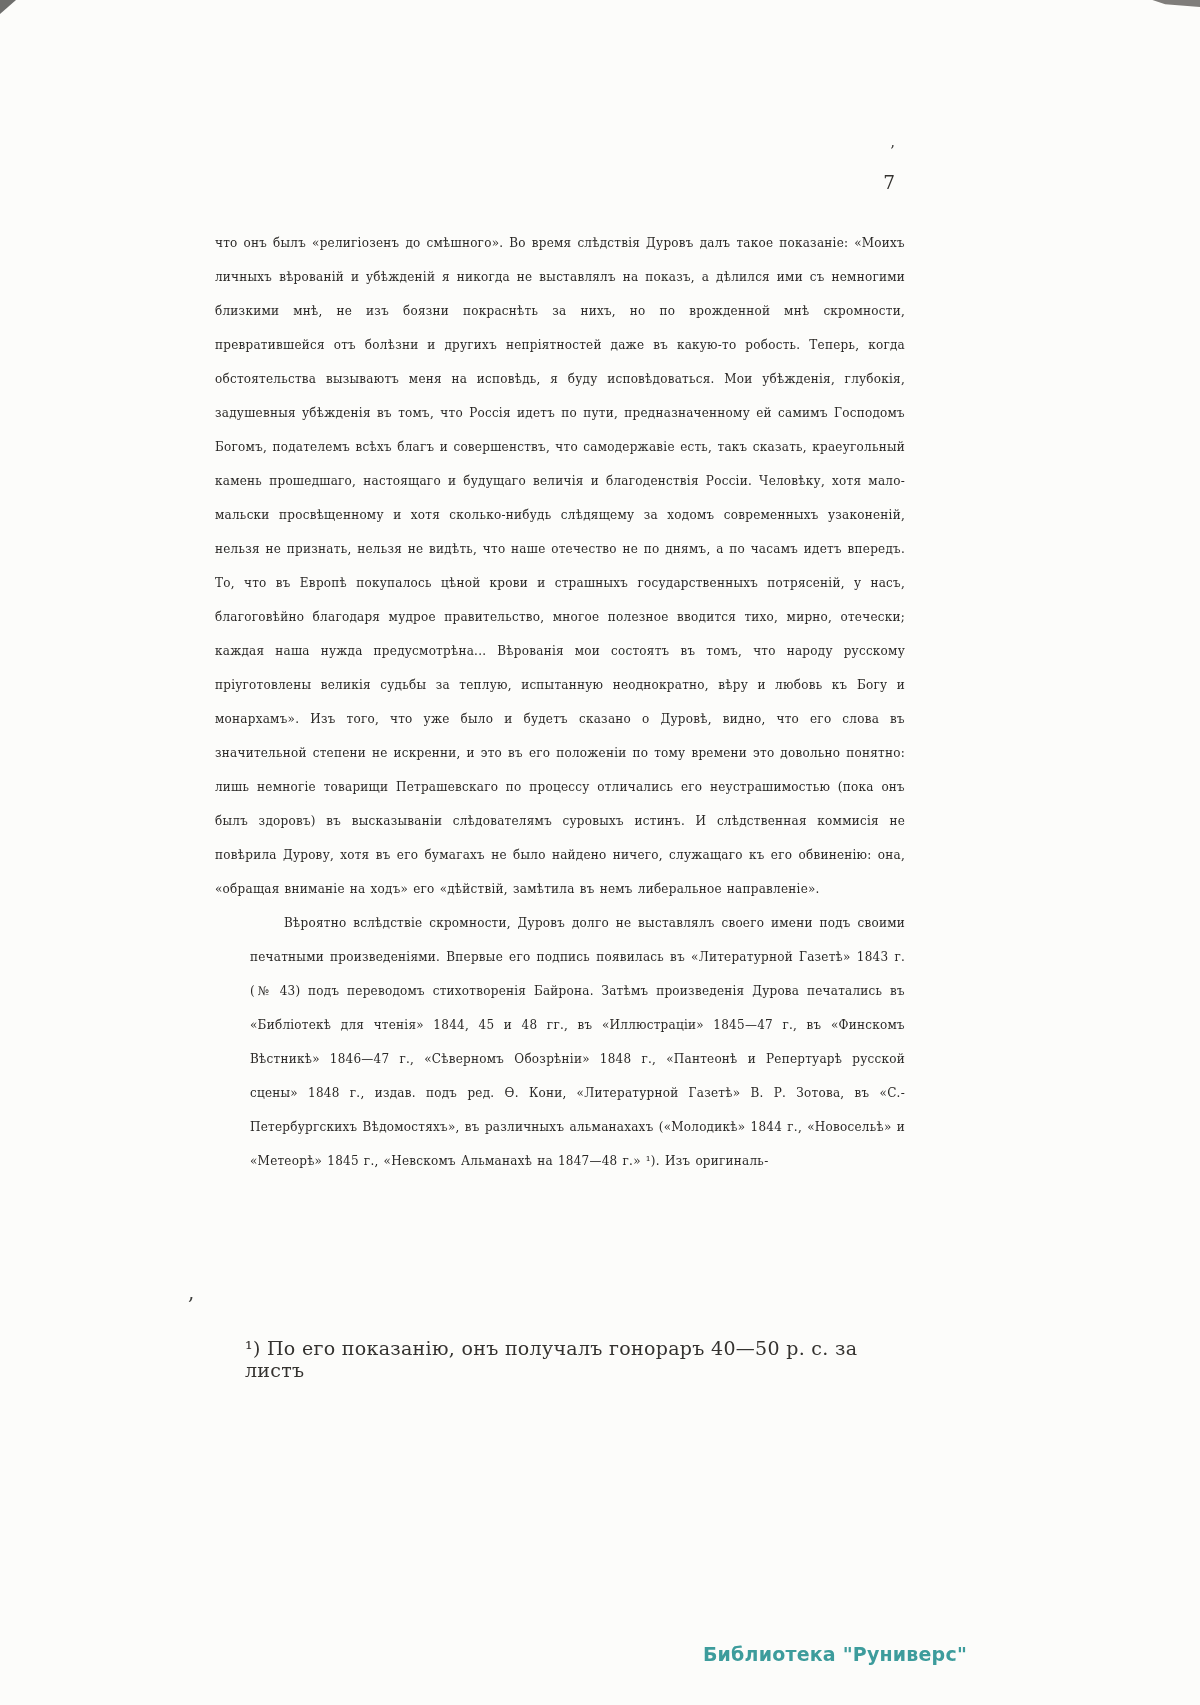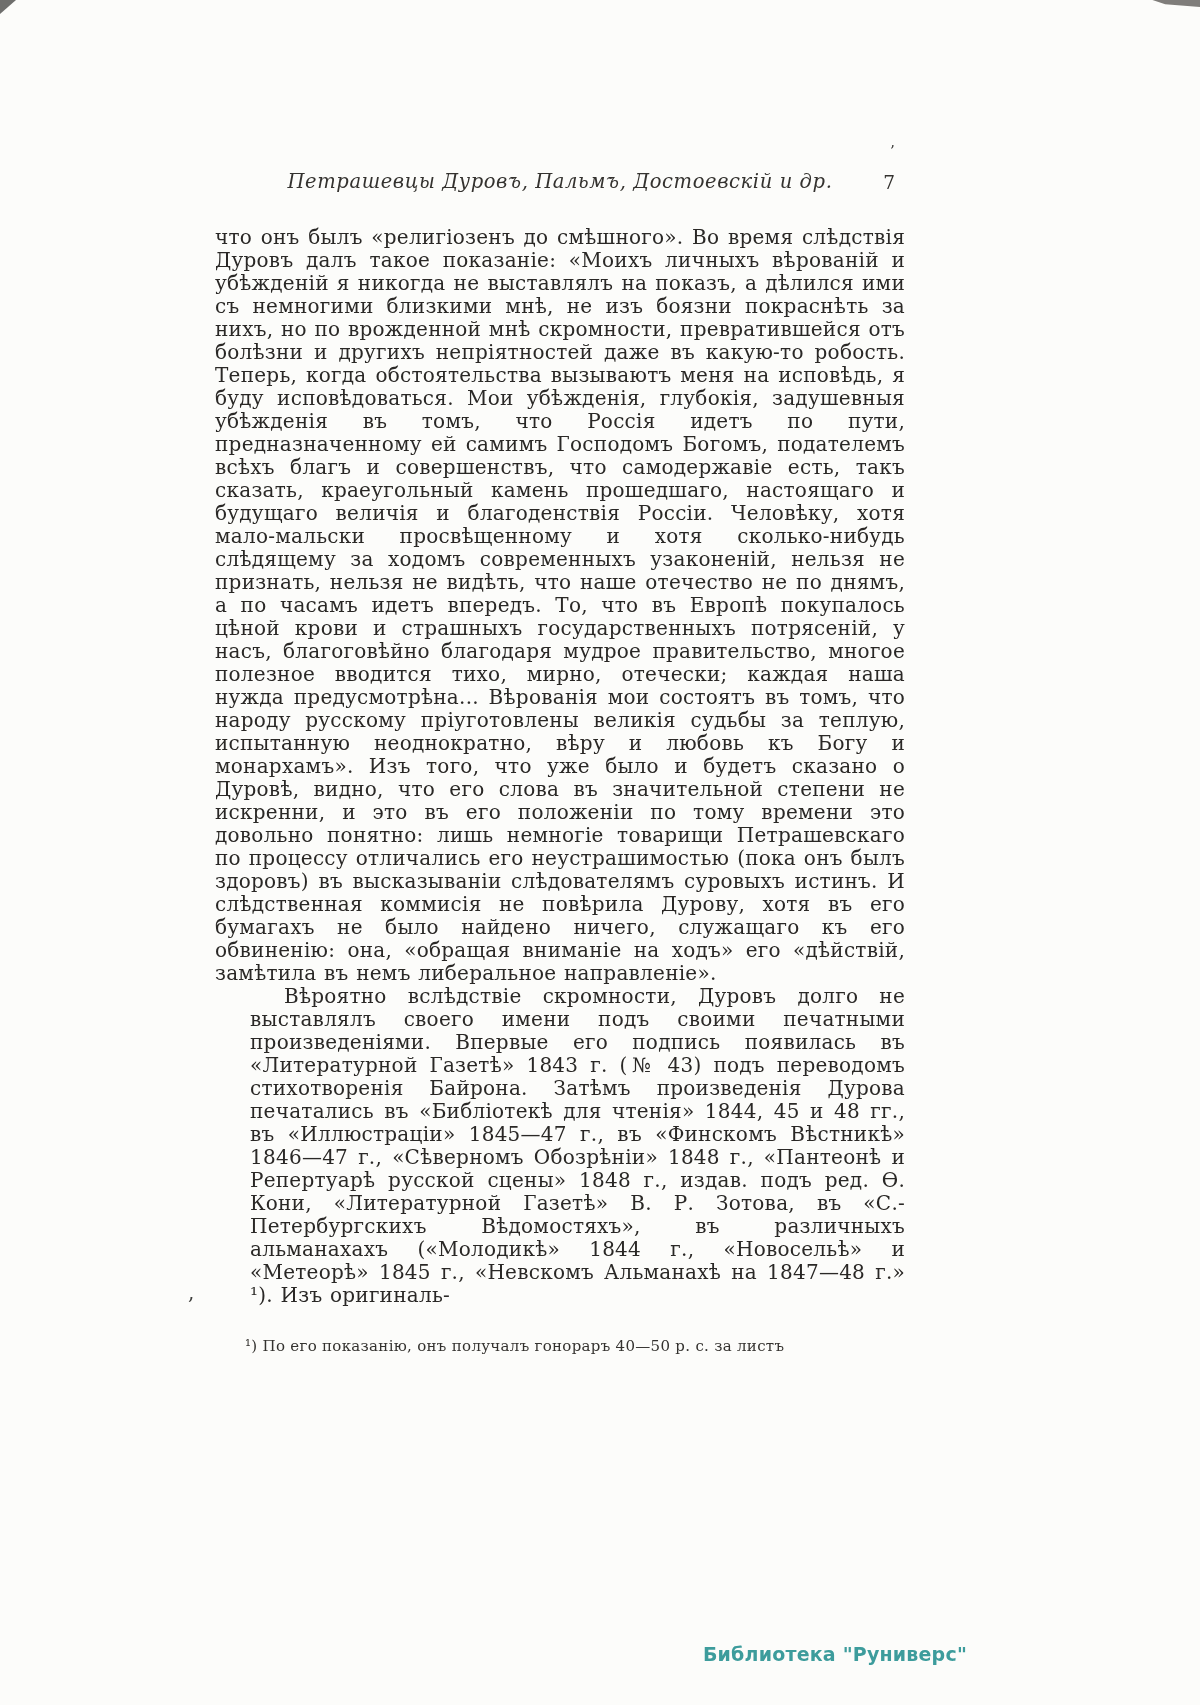--- a/index.html
+++ b/index.html
@@ -44,32 +44,32 @@
     color: #34322f;
   }
   .page-number {
     position: absolute; right: 10px; top: 2px;
     font-size: 18.5px; color: #34322f;
   }
 
   .body-text {
     position: absolute; left: 215px; top: 226px; width: 690px;
     color: #2a2826;
-    font-size: 20px;
-    line-height: 23px;
+    font-size: 12px;
+    line-height: 34px;
     text-align: justify;
     letter-spacing: 0.25px;
     word-spacing: 1px;
   }
   .para { margin: 0; }
   .para.indent { text-indent: 34px; margin-left: 35px; }
 
   .footnote {
     position: absolute; left: 215px; top: 1337px; width: 690px;
-    font-size: 15px;
+    font-size: 19px;
     color: #34322f;
     letter-spacing: 0.3px;
   }
   .footnote-inner { padding-left: 30px; }
   .footnote-marker { vertical-align: baseline; }
 
   .watermark {
     position: absolute; top: 1643px; right: 233px;
     font-family: "DejaVu Sans", sans-serif;
     font-weight: bold;
@@ -81,21 +81,20 @@
 <body>
 
 <div class="page">
 
   <div class="artifact-tl"></div>
   <div class="artifact-tr"></div>
   <span class="artifact-mark" style="left:188px; top:1280px;">,</span>
   <span class="artifact-mark" style="left:890px; top:142px; font-size:15px;">’</span>
 
   <div class="header">
-    <span class="running-head">Петрашевцы Дуровъ, Пальмъ, Достоевскій и др.</span>
     <span class="page-number">7</span>
   </div>
 
   <div class="body-text">
       <p class="para">что онъ былъ «религіозенъ до смѣшного». Во время слѣдствія Дуровъ далъ такое показаніе: «Моихъ личныхъ вѣрованій и убѣжденій я никогда не выставлялъ на показъ, а дѣлился ими съ немногими близкими мнѣ, не изъ боязни покраснѣть за нихъ, но по врожденной мнѣ скромности, превратившейся отъ болѣзни и другихъ непріятностей даже въ какую-то робость. Теперь, когда обстоятельства вызываютъ меня на исповѣдь, я буду исповѣдоваться. Мои убѣжденія, глубокія, задушевныя убѣжденія въ томъ, что Россія идетъ по пути, предназначенному ей самимъ Господомъ Богомъ, подателемъ всѣхъ благъ и совершенствъ, что самодержавіе есть, такъ сказать, краеугольный камень прошедшаго, настоящаго и будущаго величія и благоденствія Россіи. Человѣку, хотя мало-мальски просвѣщенному и хотя сколько-нибудь слѣдящему за ходомъ современныхъ узаконеній, нельзя не признать, нельзя не видѣть, что наше отечество не по днямъ, а по часамъ идетъ впередъ. То, что въ Европѣ покупалось цѣной крови и страшныхъ государственныхъ потрясеній, у насъ, благоговѣйно благодаря мудрое правительство, многое полезное вводится тихо, мирно, отечески; каждая наша нужда предусмотрѣна... Вѣрованія мои состоятъ въ томъ, что народу русскому пріуготовлены великія судьбы за теплую, испытанную неоднократно, вѣру и любовь къ Богу и монархамъ». Изъ того, что уже было и будетъ сказано о Дуровѣ, видно, что его слова въ значительной степени не искренни, и это въ его положеніи по тому времени это довольно понятно: лишь немногіе товарищи Петрашевскаго по процессу отличались его неустрашимостью (пока онъ былъ здоровъ) въ высказываніи слѣдователямъ суровыхъ истинъ. И слѣдственная коммисія не повѣрила Дурову, хотя въ его бумагахъ не было найдено ничего, служащаго къ его обвиненію: она, «обращая вниманіе на ходъ» его «дѣйствій, замѣтила въ немъ либеральное направленіе».</p>
       <p class="para indent">Вѣроятно вслѣдствіе скромности, Дуровъ долго не выставлялъ своего имени подъ своими печатными произведеніями. Впервые его подпись появилась въ «Литературной Газетѣ» 1843 г. (№ 43) подъ переводомъ стихотворенія Байрона. Затѣмъ произведенія Дурова печатались въ «Библіотекѣ для чтенія» 1844, 45 и 48 гг., въ «Иллюстраціи» 1845—47 г., въ «Финскомъ Вѣстникѣ» 1846—47 г., «Сѣверномъ Обозрѣніи» 1848 г., «Пантеонѣ и Репертуарѣ русской сцены» 1848 г., издав. подъ ред. Ѳ. Кони, «Литературной Газетѣ» В. Р. Зотова, въ «С.-Петербургскихъ Вѣдомостяхъ», въ различныхъ альманахахъ («Молодикѣ» 1844 г., «Новосельѣ» и «Метеорѣ» 1845 г., «Невскомъ Альманахѣ на 1847—48 г.» ¹). Изъ оригиналь-</p>
     </div>
 
   <div class="footnote">
     <div class="footnote-inner">

